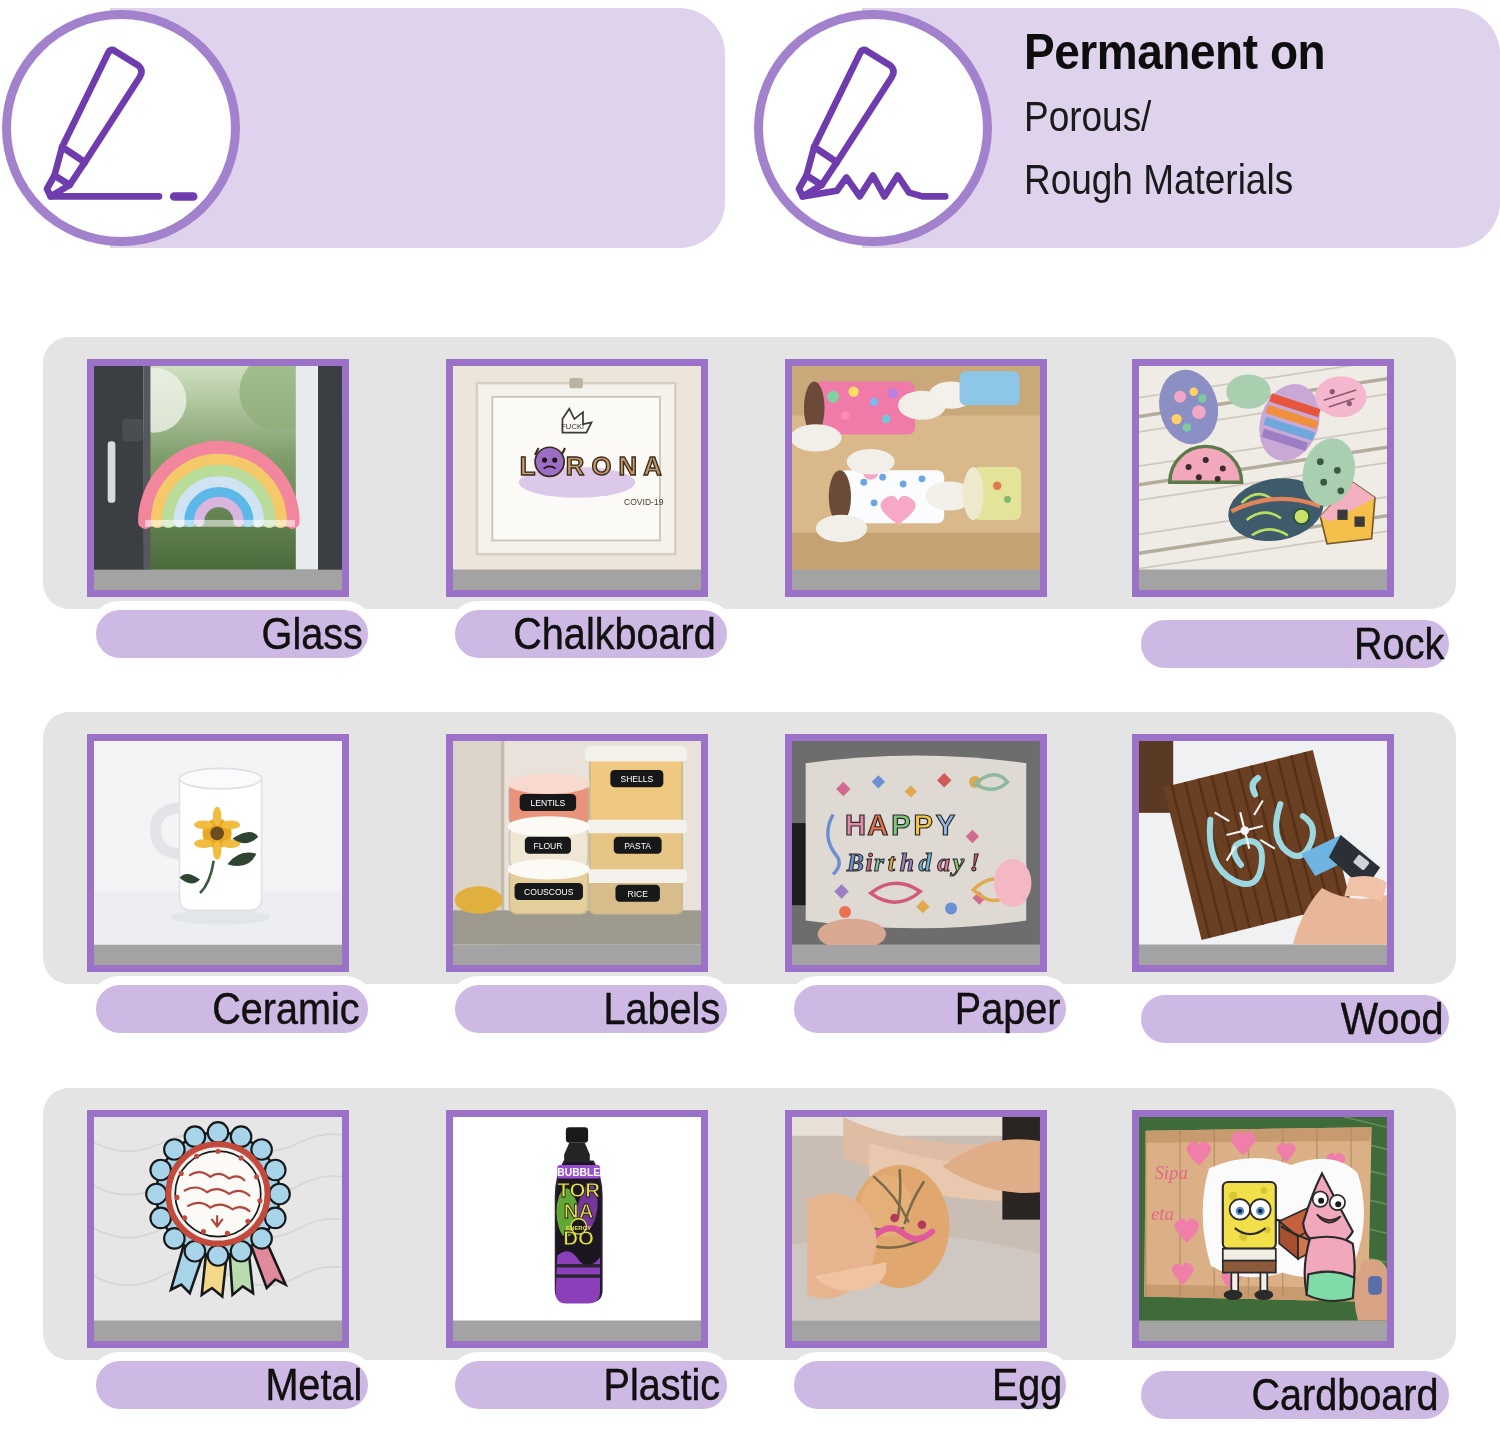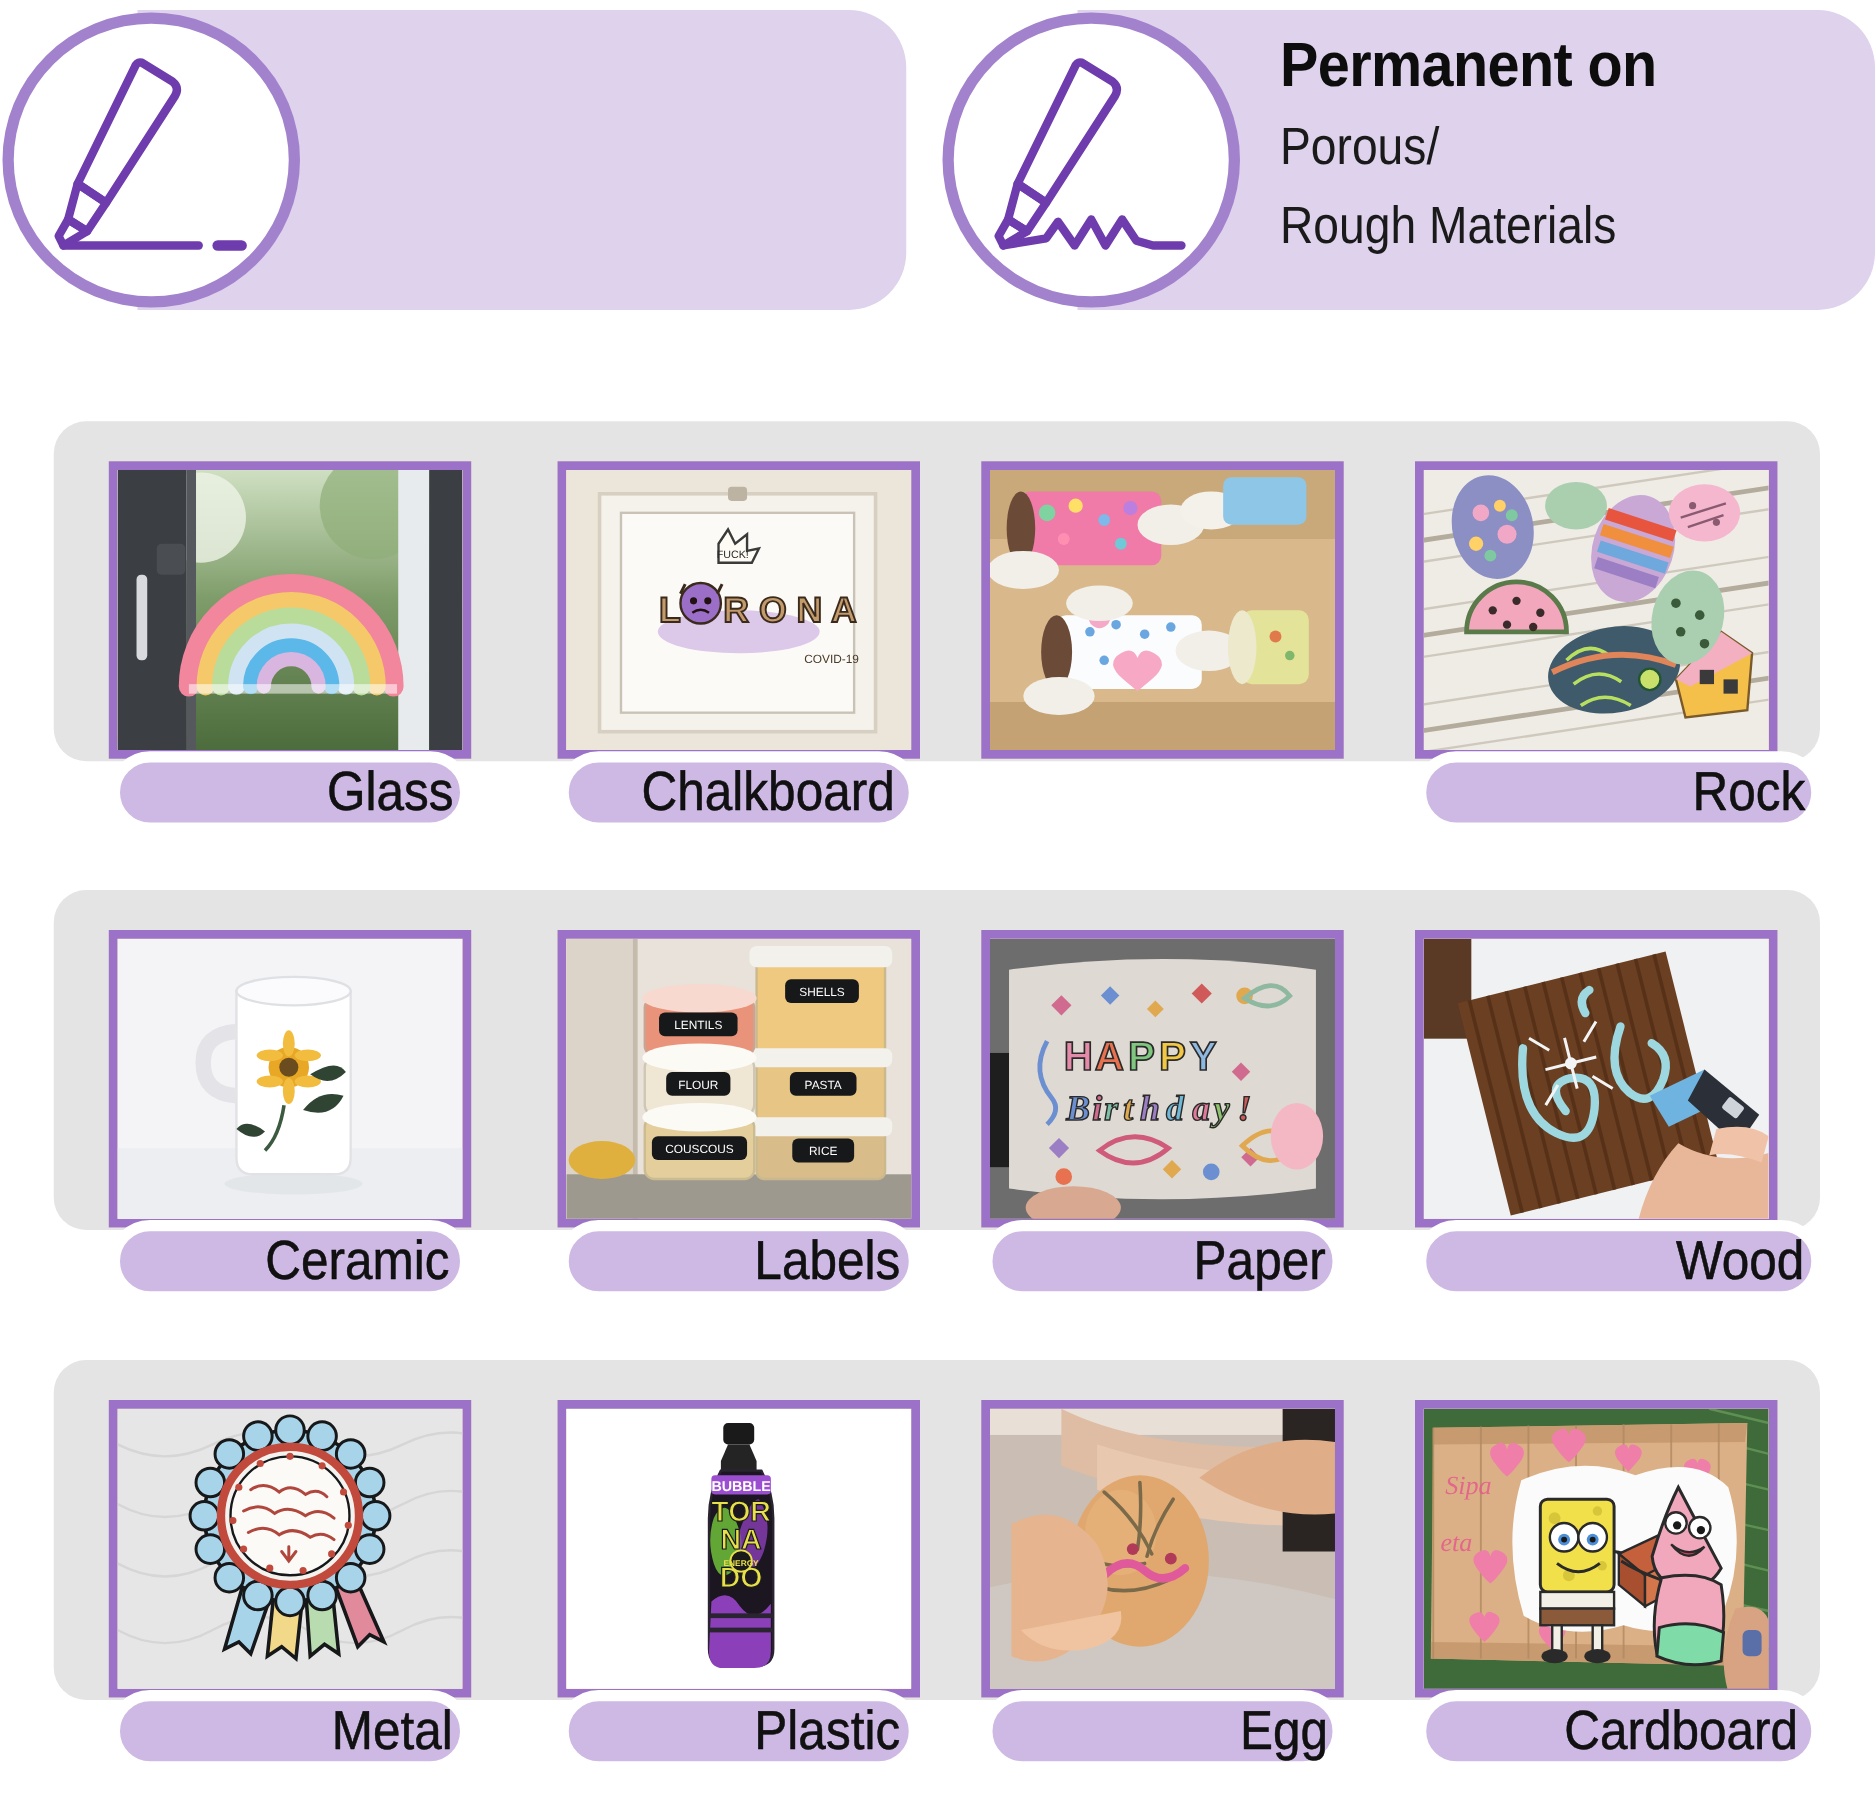--- a/index.html
+++ b/index.html
@@ -85,26 +85,26 @@
     border-radius: 26px;
   }
   .cell {
     position: absolute;
     top: 0;
     width: 290px;
     height: 330px;
   }
   .thumb {
     position: absolute;
-    top: 32px;
+    top: 22px;
     left: 0;
-    width: 290px;
+    width: 262px;
     height: 238px;
     border: 7px solid #9b72c8;
-    background: #fef9c3;
+    background: #a3a3a3;
     overflow: hidden;
   }
   .thumb .art { position:absolute; inset:0; }
 
   .pill {
     position: absolute;
     top: 264px;
     left: 0;
     width: 290px;
     height: 66px;
@@ -124,21 +124,21 @@
     white-space: nowrap;
     transform: scaleX(0.90);
     -webkit-text-stroke: 0.4px #000;
   }
 
   
   .c0 { left: 87px;   }
   .c1 { left: 446px;  }
   .c2 { left: 785px;  }
   .c3 { left: 1132px; }
-  .c3 .pill { width: 326px; left: 0; }
+  .c3 .pill { width: 326px; left: 0; margin-top: 10px; }
 
   
   #row-1 { top: 337px; }
   #row-2 { top: 712px; }
   #row-3 { top: 1088px; }
 </style>
 </head>
 <body>
 
 <div class="page">

